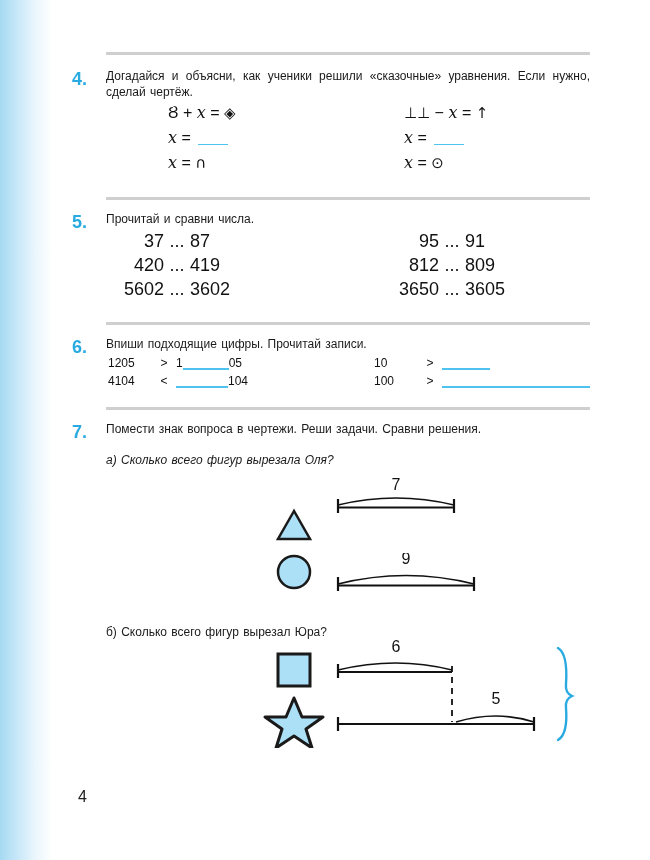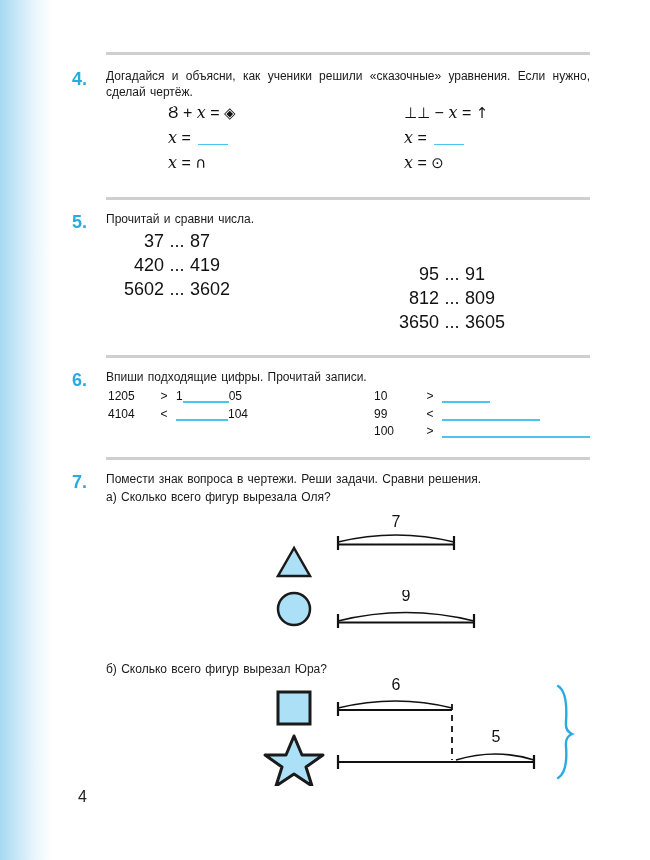--- a/index.html
+++ b/index.html
@@ -87,21 +87,21 @@
     margin-left: 3px;
   }
 
   
   .cmp-wrap {
     display: flex;
     margin-top: 2px;
   }
   .cmp-col { width: 50%; }
   .cmp-col.left { padding-left: 6px; }
-  .cmp-col.right { padding-left: 72px; margin-top: 33px; }
+  .cmp-col.right { padding-left: 72px; }
   .cmp-row {
     font-size: 18px;
     color: #111;
     line-height: 1.32;
     white-space: nowrap;
   }
   .cmp-a {
     display: inline-block;
     width: 52px;
     text-align: right;
@@ -264,35 +264,32 @@
           </div>
           <div class="fill-row">
             <span class="fill-a">4104</span><span class="fill-op">&lt;</span><span></span><span class="ul" style="width:52px;"></span><span>104</span>
           </div>
         </div>
         <div class="fill-col right">
           <div class="fill-row">
             <span class="fill-a">10</span><span class="fill-op">&gt;</span><span class="ul" style="width:48px;"></span>
           </div>
           <div class="fill-row">
-            <span class="fill-a">99</span><span class="fill-op">&lt;</span><span class="ul" style="width:98px;"></span>
-          </div>
-          <div class="fill-row">
             <span class="fill-a">100</span><span class="fill-op">&gt;</span><span class="ul" style="width:148px;"></span>
           </div>
         </div>
       </div>
     </div>
 
     <div class="rule" style="margin-top:18px;"></div>
 
     <div class="task" style="margin-top:12px;">
       <span class="tasknum">7.</span>
       <div class="prompt">Помести знак вопроса в чертежи. Реши задачи. Сравни решения.</div>
-      <div class="prompt nojust" style="margin-top:2px;">а) Сколько всего фигур вырезала Оля?</div>
+      <div class="prompt nojust" style="margin-top:15px;font-style:italic;">а) Сколько всего фигур вырезала Оля?</div>
 
       <div class="diagram">
         <svg width="484" height="88" viewBox="0 0 484 88" xmlns="http://www.w3.org/2000/svg">
 
           <polygon points="188,42 172,70 204,70" fill="#ace0f7" stroke="#1a1a1a" stroke-width="2.5"></polygon>
 
           <circle cx="188" cy="100" r="0" fill="none"></circle>
 
           <text x="290" y="21" font-family="Liberation Sans, sans-serif" font-size="16" fill="#111" text-anchor="middle">7</text>
           <path d="M 232 36 Q 290 22 348 36" fill="none" stroke="#111" stroke-width="1.6"></path>

